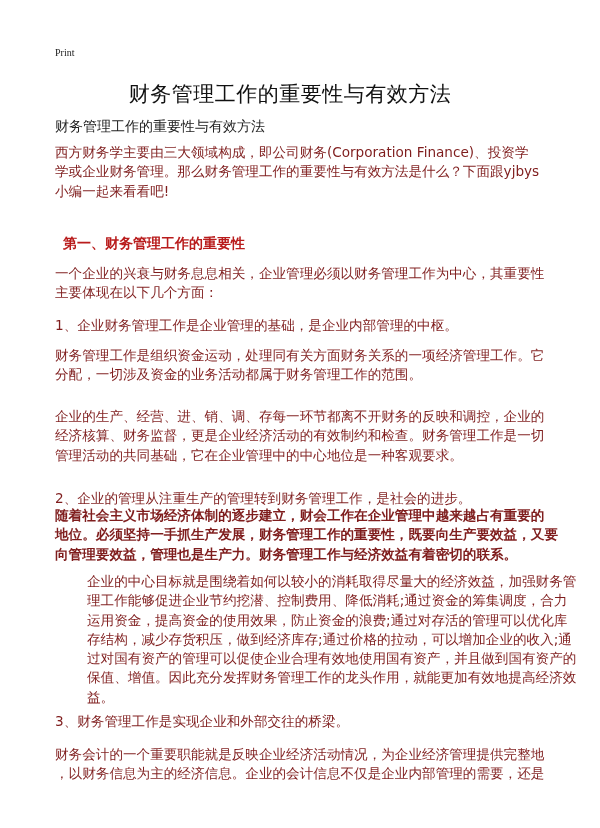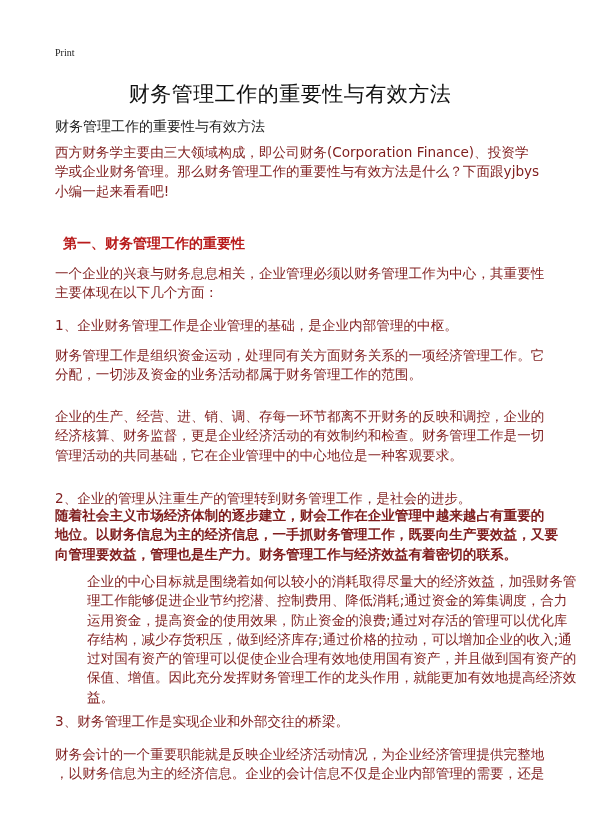--- a/index.html
+++ b/index.html
@@ -106,21 +106,21 @@
     <span class="ln">经济核算、财务监督，更是企业经济活动的有效制约和检查。财务管理工作是一切</span>
     <span class="ln">管理活动的共同基础，它在企业管理中的中心地位是一种客观要求。</span>
   </p>
 
   <p class="para" style="top:473px;margin-top:16px;">
     <span class="ln">2、企业的管理从注重生产的管理转到财务管理工作，是社会的进步。</span>
   </p>
 
   <p class="para" style="top:506px;font-weight:bold;">
     <span class="ln">随着社会主义市场经济体制的逐步建立，财会工作在企业管理中越来越占有重要的</span>
-    <span class="ln">地位。以财务信息为主的经济信息，一手抓财务管理工作，既要向生产要效益，又要</span>
+    <span class="ln">地位。必须坚持一手抓生产发展，财务管理工作的重要性，既要向生产要效益，又要</span>
     <span class="ln">向管理要效益，管理也是生产力。财务管理工作与经济效益有着密切的联系。</span>
   </p>
 
   <p class="para" style="top:572px;margin-left:32px;">
     <span class="ln">企业的中心目标就是围绕着如何以较小的消耗取得尽量大的经济效益，加强财务管</span>
     <span class="ln">理工作能够促进企业节约挖潜、控制费用、降低消耗;通过资金的筹集调度，合力</span>
     <span class="ln">运用资金，提高资金的使用效果，防止资金的浪费;通过对存活的管理可以优化库</span>
     <span class="ln">存结构，减少存货积压，做到经济库存;通过价格的拉动，可以增加企业的收入;通</span>
     <span class="ln">过对国有资产的管理可以促使企业合理有效地使用国有资产，并且做到国有资产的</span>
     <span class="ln">保值、增值。因此充分发挥财务管理工作的龙头作用，就能更加有效地提高经济效</span>

